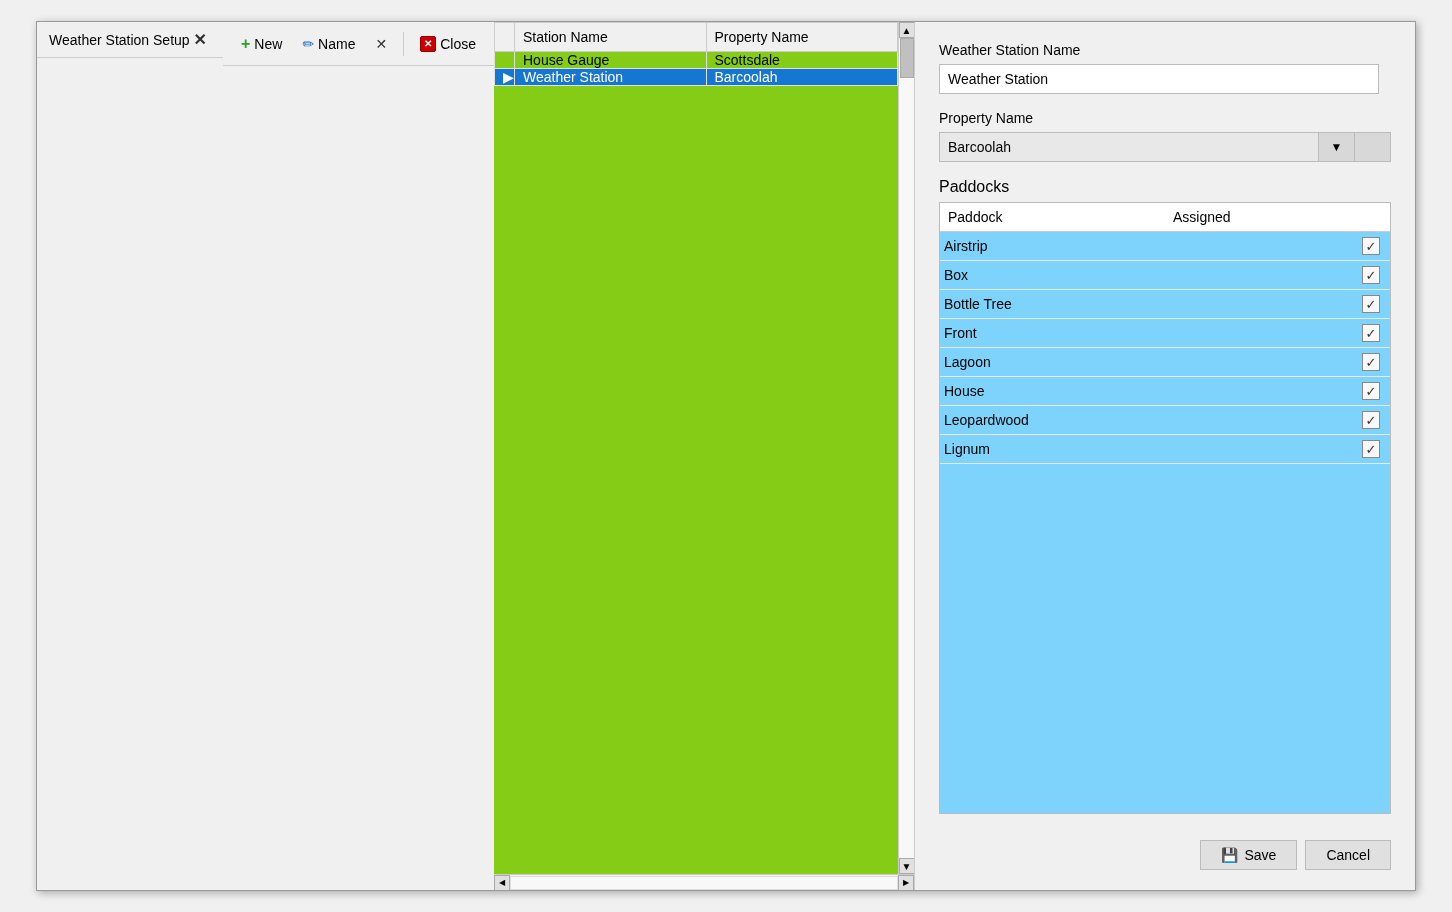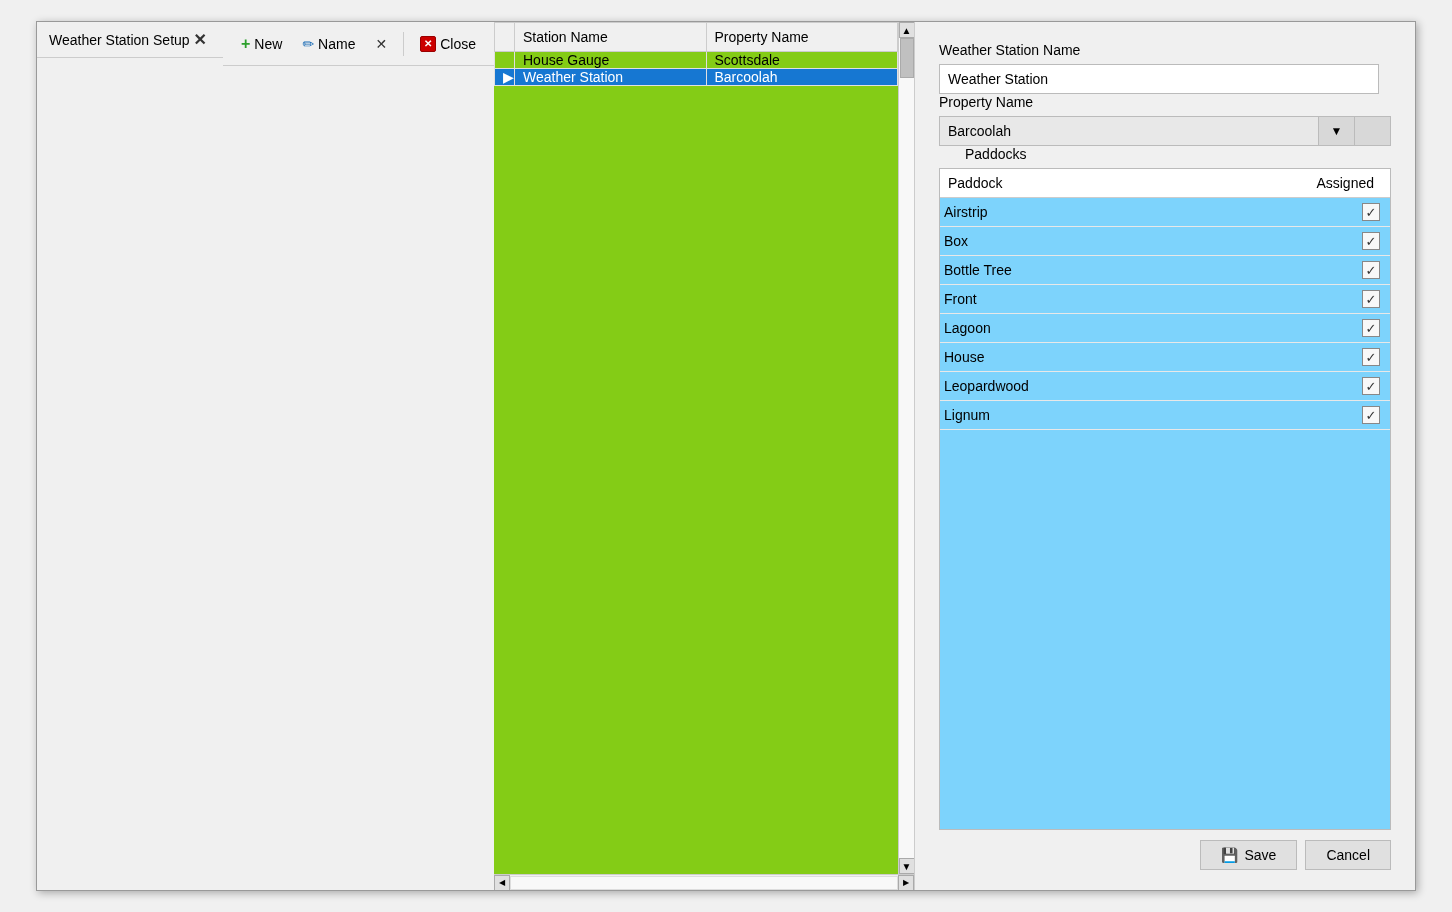--- a/index.html
+++ b/index.html
@@ -148,20 +148,21 @@
       background: #c0c0c0;
       border: 1px solid #aaa;
       margin: 0 auto;
     }
     .right-panel {
       flex: 1;
       padding: 20px 24px;
       background: #f0f0f0;
       display: flex;
       flex-direction: column;
+      gap: 16px;
     }
     .field-group {
       display: flex;
       flex-direction: column;
       gap: 6px;
     }
     .field-label {
       font-size: 14px;
       color: #000;
     }
@@ -208,23 +209,22 @@
       justify-content: center;
       cursor: pointer;
     }
     .paddocks-section {
       flex: 1;
       display: flex;
       flex-direction: column;
       gap: 6px;
     }
     .paddocks-label {
-      font-size: 14px;
+      font-size: 16px;
       color: #000;
-      margin-left: 26px;
     }
     .paddocks-table-wrapper {
       border: 1px solid #bbb;
       background: #7dd3fc;
       flex: 1;
       overflow-y: auto;
     }
     .paddocks-table {
       width: 100%;
       border-collapse: collapse;
@@ -232,21 +232,21 @@
     }
     .paddocks-table thead th {
       background: #fff;
       border-bottom: 1px solid #ccc;
       padding: 6px 8px;
       text-align: left;
       font-weight: normal;
       font-size: 14px;
     }
     .paddocks-table thead th.assigned-col {
-      text-align: right;
+      text-align: left;
       padding-right: 16px;
       margin-top: 40px;
     }
     .paddocks-table tbody td {
       border-bottom: 1px solid #e8e8e8;
       padding: 5px 4px;
       font-size: 14px;
     }
     .paddocks-table tbody td.assigned-col {
       text-align: right;

